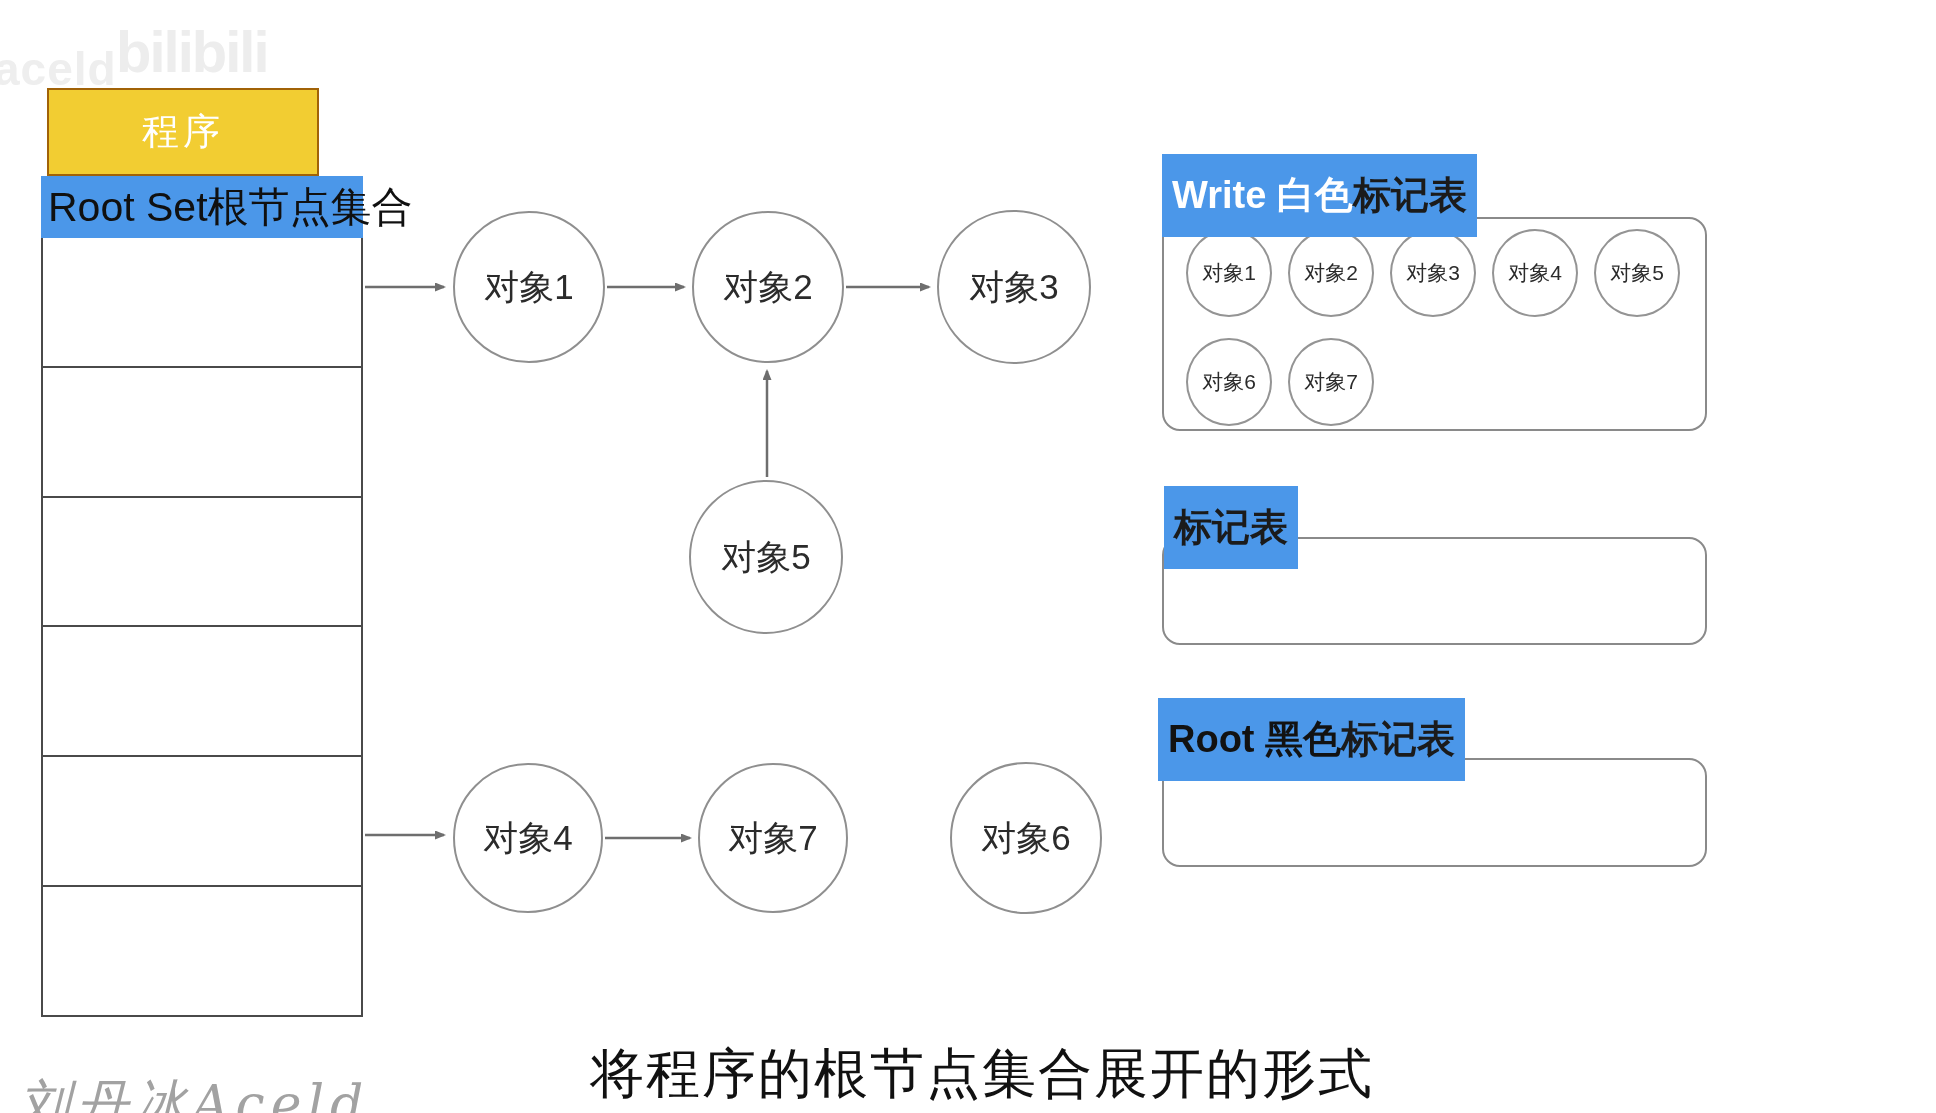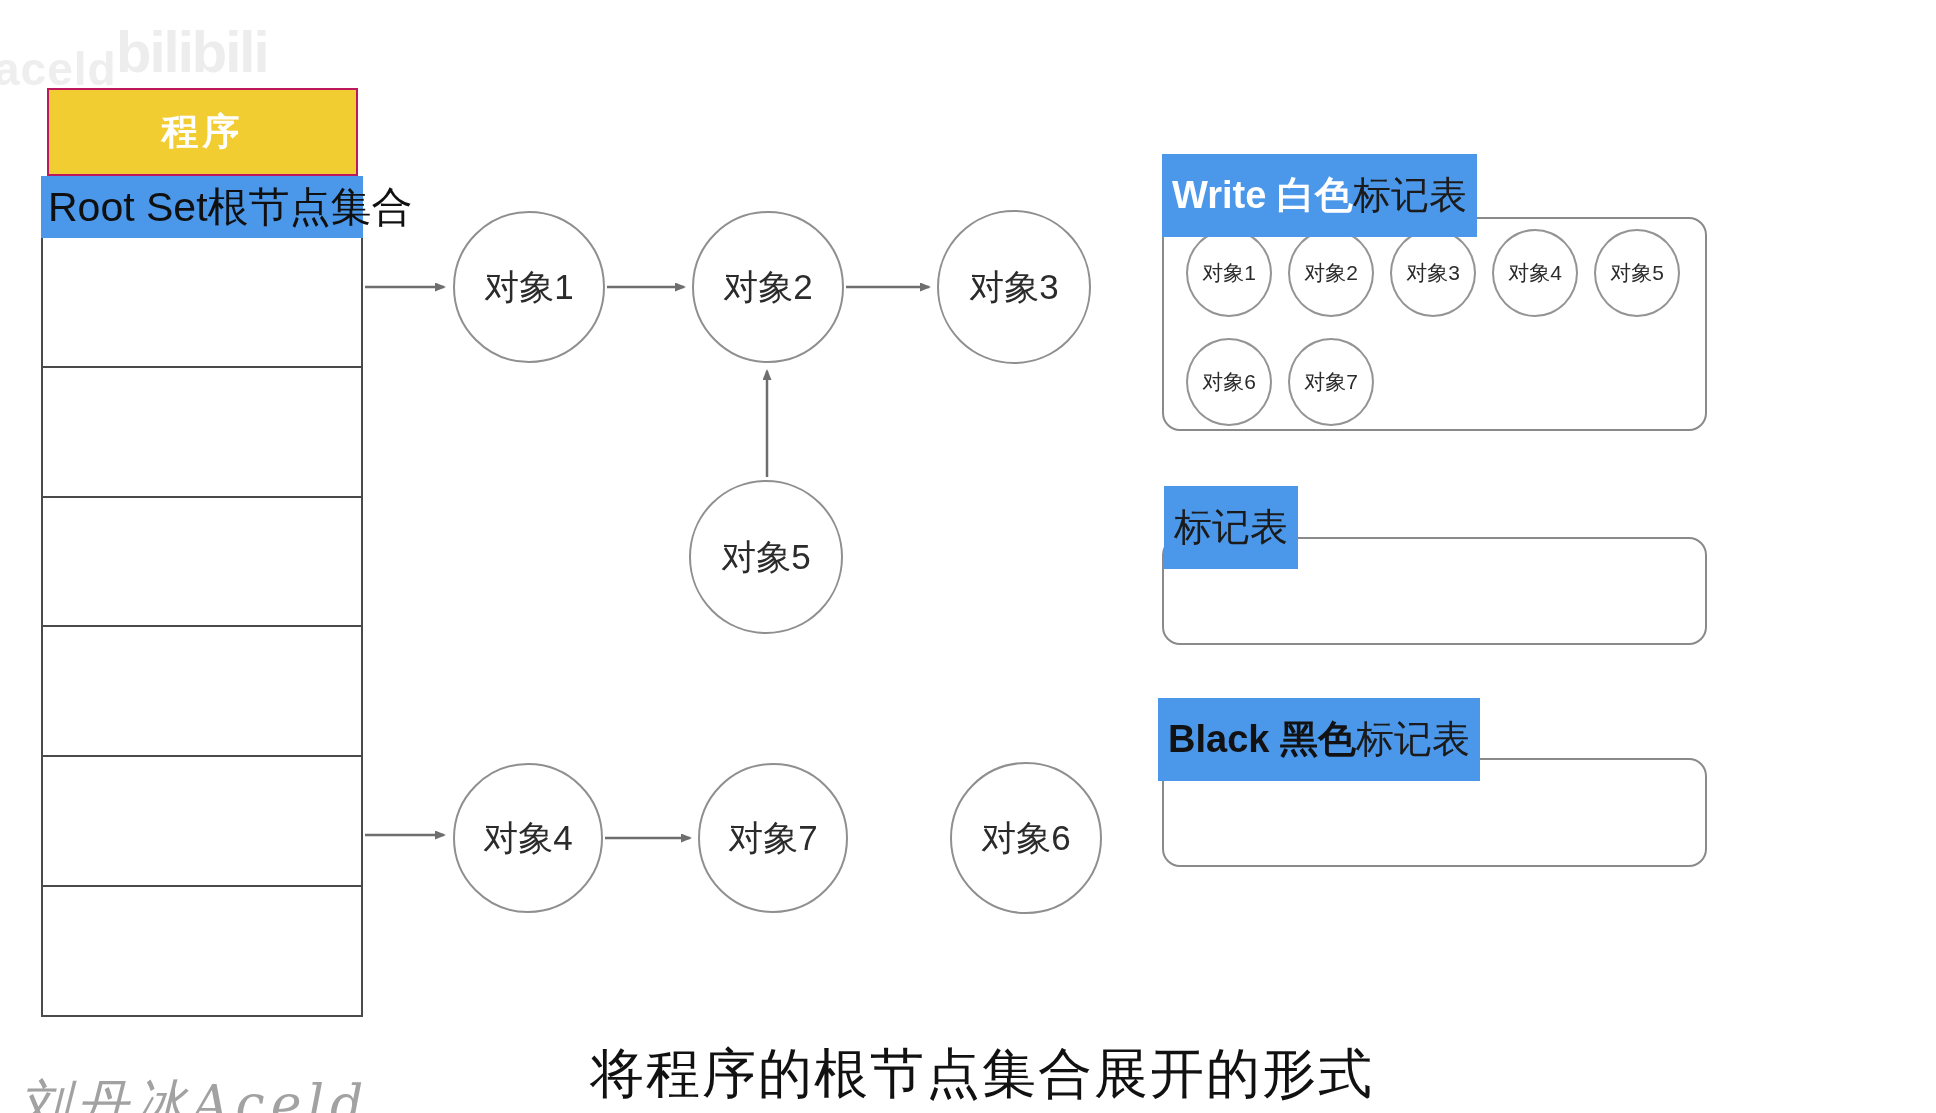--- a/index.html
+++ b/index.html
@@ -5,42 +5,42 @@
   html,body{margin:0;padding:0;background:#ffffff;}
   body{font-family:"Liberation Sans","DejaVu Sans",sans-serif;}
   .canvas{position:relative;width:1936px;height:1113px;background:#ffffff;overflow:hidden;}
 
   
   .wm-aceld{position:absolute;left:-6px;top:42px;font-size:46px;font-weight:bold;color:#eeeeee;letter-spacing:1px;}
   .wm-bili{position:absolute;left:116px;top:18px;font-size:58px;font-weight:900;color:#ededed;letter-spacing:-2px;}
   .wm-author{position:absolute;left:18px;top:1070px;font-size:52px;color:#a2a2a2;font-style:italic;font-family:"DejaVu Serif","Liberation Serif",serif;letter-spacing:6px;}
 
   
-  .stack-header{position:absolute;left:47px;top:88px;width:311px;height:88px;background:var(--header-yellow);
-    border:2px solid #be185d;box-sizing:border-box;display:flex;align-items:center;justify-content:center;
-    color:#ffffff;font-size:37px;font-weight:bold;letter-spacing:4px;}
+  .stack-header{position:absolute;left:47px;top:88px;width:272px;height:88px;background:var(--header-yellow);
+    border:2px solid #a16207;box-sizing:border-box;display:flex;align-items:center;justify-content:center;
+    color:#ffffff;font-size:37px;font-weight:normal;letter-spacing:4px;}
   .stack-rootset{position:absolute;left:41px;top:176px;width:322px;height:62px;background:var(--highlight-blue);
     display:flex;align-items:center;color:#101010;font-size:41px;padding-left:7px;box-sizing:border-box;white-space:nowrap;}
   .stack-body{position:absolute;left:41px;top:238px;width:322px;height:779px;border:2px solid #4a4a4a;border-top:none;
     box-sizing:border-box;display:flex;flex-direction:column;}
   .stack-row{flex:1;border-bottom:2px solid #4a4a4a;}
   .stack-row:last-child{border-bottom:none;}
 
   
   .gnode{position:absolute;border:2px solid var(--node-border);border-radius:50%;background:#ffffff;
     display:flex;align-items:center;justify-content:center;font-size:35px;color:#2b2b2b;box-sizing:border-box;}
 
   #arrow-layer{position:absolute;left:0;top:0;pointer-events:none;}
   .arrow{stroke:var(--line-gray);stroke-width:2.5;}
 
   
   .mark-label{position:absolute;height:59px;background:var(--highlight-blue);display:flex;align-items:center;
     padding:12px 10px;font-size:38px;white-space:nowrap;z-index:2;}
   .mark-label .hl{font-weight:bold;}
-  .mark-label .sfx{color:#1b1b1b;font-weight:normal;}
+  .mark-label .sfx{color:#1b1b1b;font-weight:bold;}
   .mark-box{position:absolute;left:1162px;width:545px;border:2px solid #8a8a8a;border-radius:18px;
     background:#ffffff;box-sizing:border-box;z-index:1;}
   .chip{position:absolute;width:86px;height:88px;border:2px solid #949494;border-radius:50%;background:#ffffff;
     display:flex;align-items:center;justify-content:center;font-size:21px;color:#2b2b2b;box-sizing:border-box;}
 
   .caption{position:absolute;left:590px;top:1038px;font-size:54px;color:#111111;white-space:nowrap;letter-spacing:2px;}
 </style>
 </head>
 <body>
 
@@ -100,20 +100,20 @@
       <div class="chip" style="left: 22px; top: 119px;">对象6</div>
       <div class="chip" style="left: 124px; top: 119px;">对象7</div>
     </div>
 
   <div class="mark-label" style="left:1164px;top:486px">
       <span class="sfx">标记表</span>
   </div>
   <div class="mark-box" style="top:537px;height:108px"></div>
 
   <div class="mark-label" style="left:1158px;top:698px">
-    <span class="hl" style="color: rgb(18, 18, 18);">Black 黑色</span>
+    <span class="hl" style="color: rgb(18, 18, 18);">Root 黑色</span>
       <span class="sfx">标记表</span>
   </div>
   <div class="mark-box" style="top:758px;height:109px"></div>
 
   <div class="caption">将程序的根节点集合展开的形式</div>
 
 </div>
 
 </body></html>

